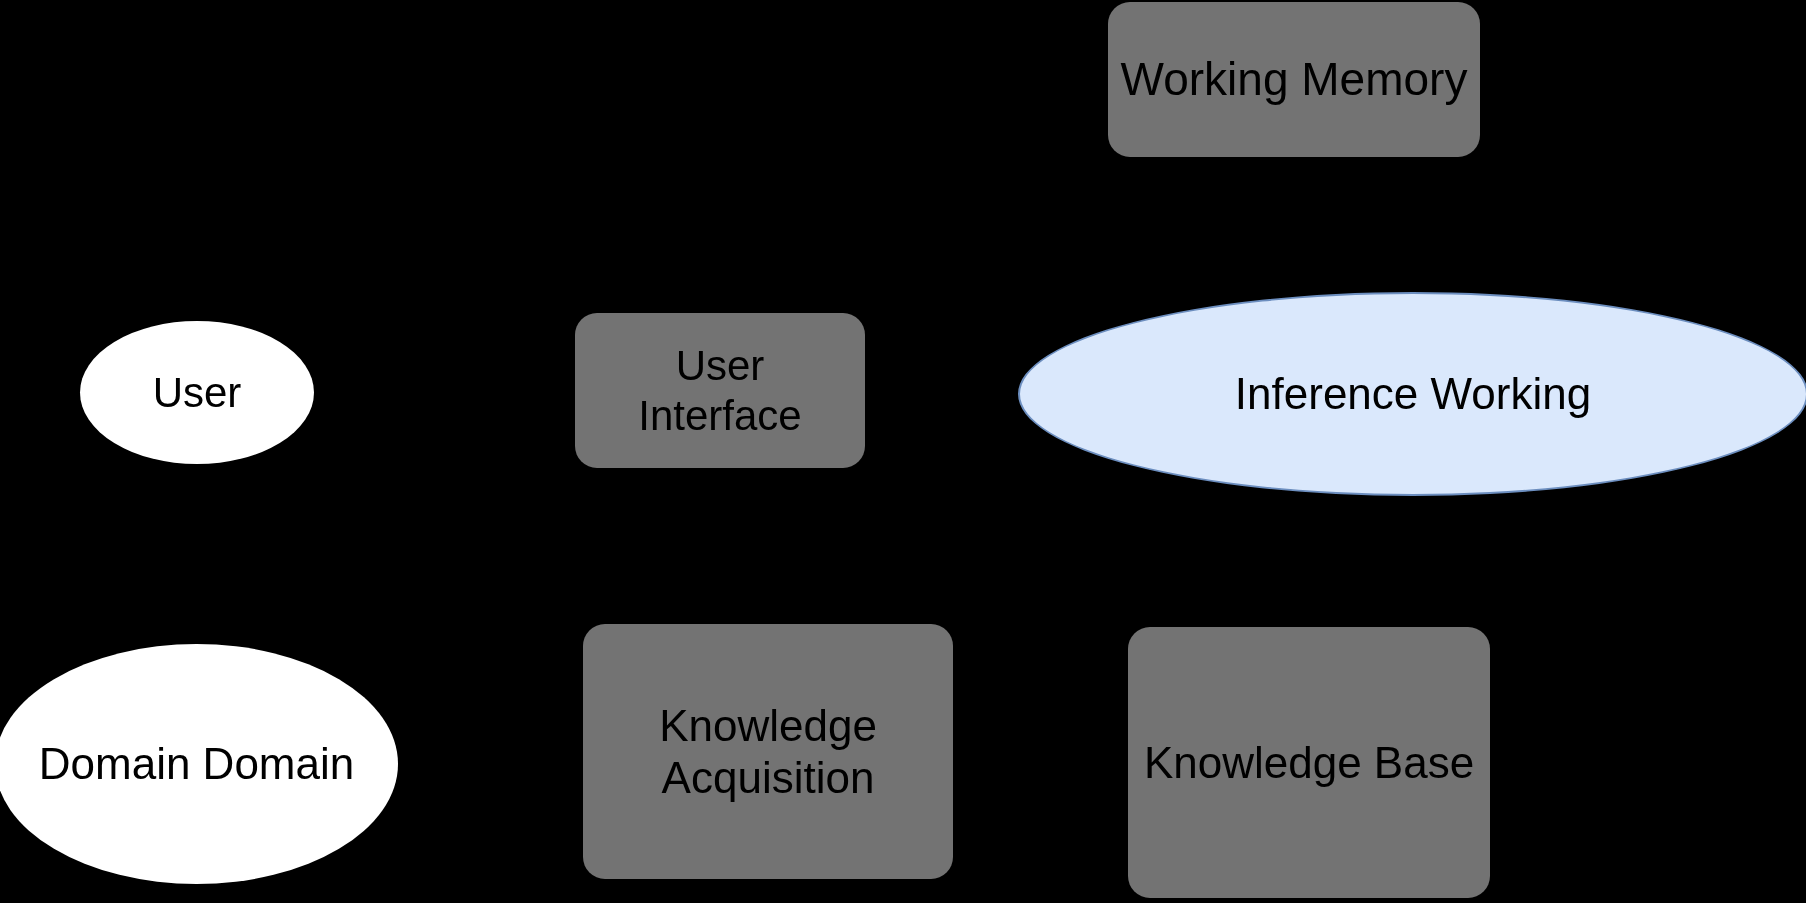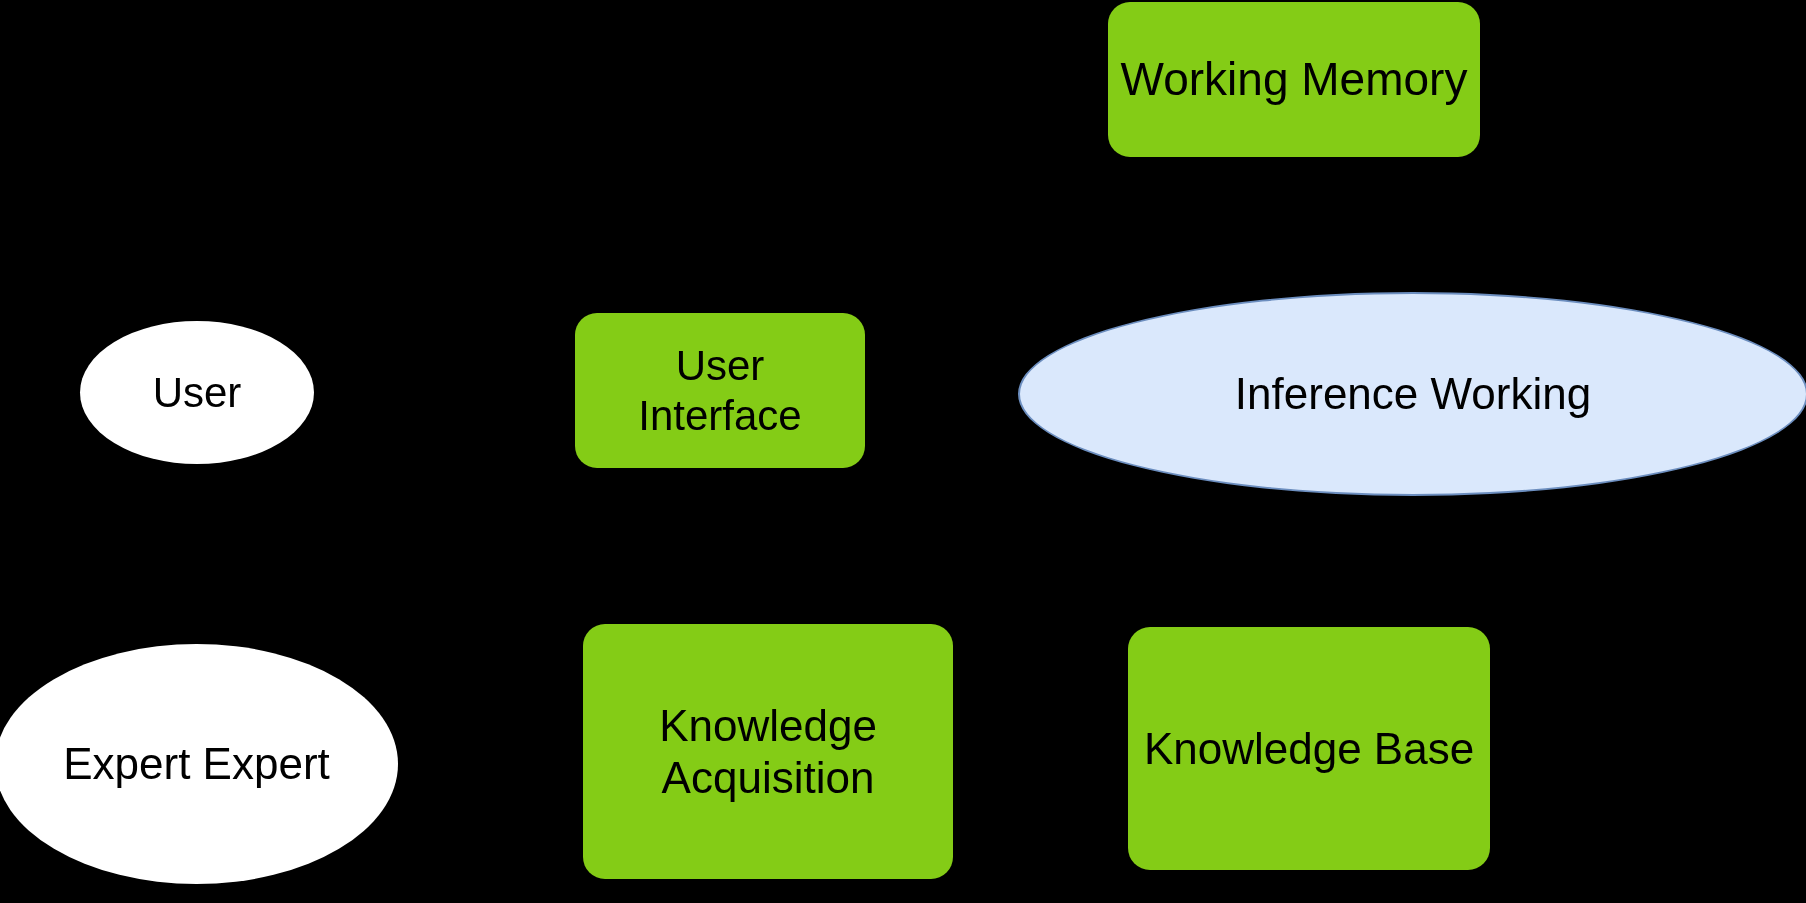--- a/index.html
+++ b/index.html
@@ -20,21 +20,21 @@
     display: flex;
     align-items: center;
     justify-content: center;
     text-align: center;
     box-sizing: border-box;
     color: #000000;
     line-height: 1.18;
     white-space: pre-line;
   }
   .shape-box {
-    background: #84cc16;
+    background: #737373;
     border-radius: 22px;
   }
   .shape-ellipse {
     background: #ffffff;
     border-radius: 50%;
   }
   .accent-ellipse {
     background: #dae8fc;
     border: 2px solid #6c8ebf;
     border-radius: 50%;
@@ -70,25 +70,25 @@
   <div class="node shape-box" style="left:575px; top:313px; width:290px; height:155px; font-size:42px;">
     <span class="label">User
 Interface</span>
   </div>
 
   <div class="node accent-ellipse" style="left:1018px; top:292px; width:790px; height:204px; font-size:44px;">
     <span class="label">Inference Working</span>
   </div>
 
   <div class="node shape-ellipse" style="left:-5px; top:644px; width:403px; height:240px; font-size:44px;">
-    <span class="label">Expert Expert</span>
+    <span class="label">Domain Domain</span>
   </div>
 
   <div class="node shape-box" style="left:575px; top:624px; width:370px; height:255px; font-size:44px;margin-left:8px;">
     <span class="label">Knowledge
 Acquisition</span>
   </div>
 
-  <div class="node shape-box" style="left:1128px; top:627px; width:362px; height:243px; font-size:44px;">
+  <div class="node shape-box" style="left:1128px; top:627px; width:362px; height:271px; font-size:44px;">
     <span class="label">Knowledge Base</span>
   </div>
 
 </div>
 
 </body></html>

